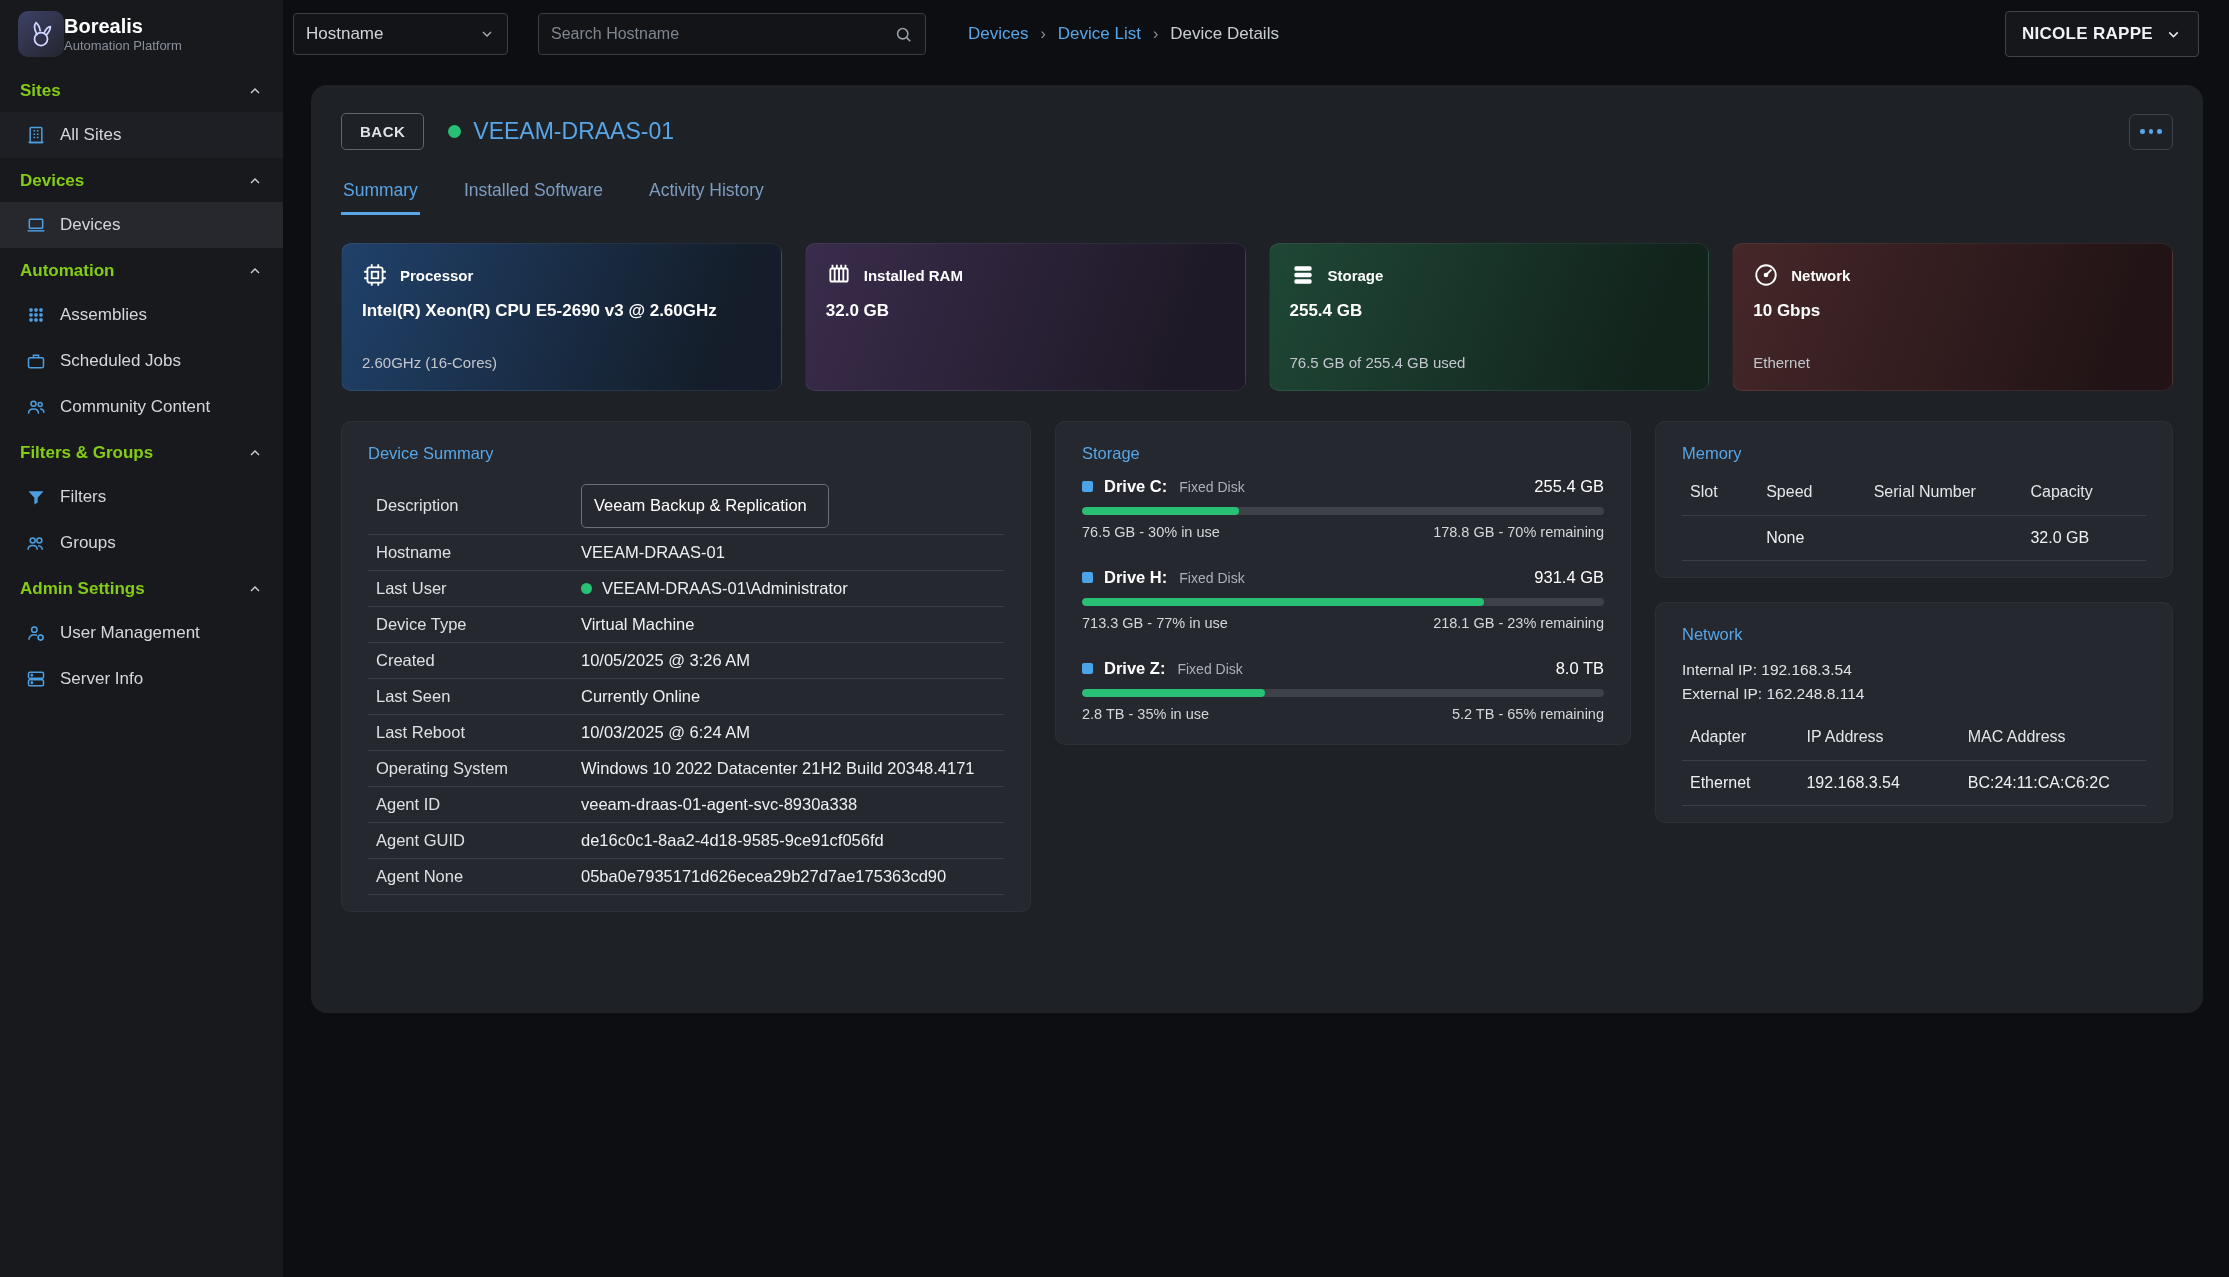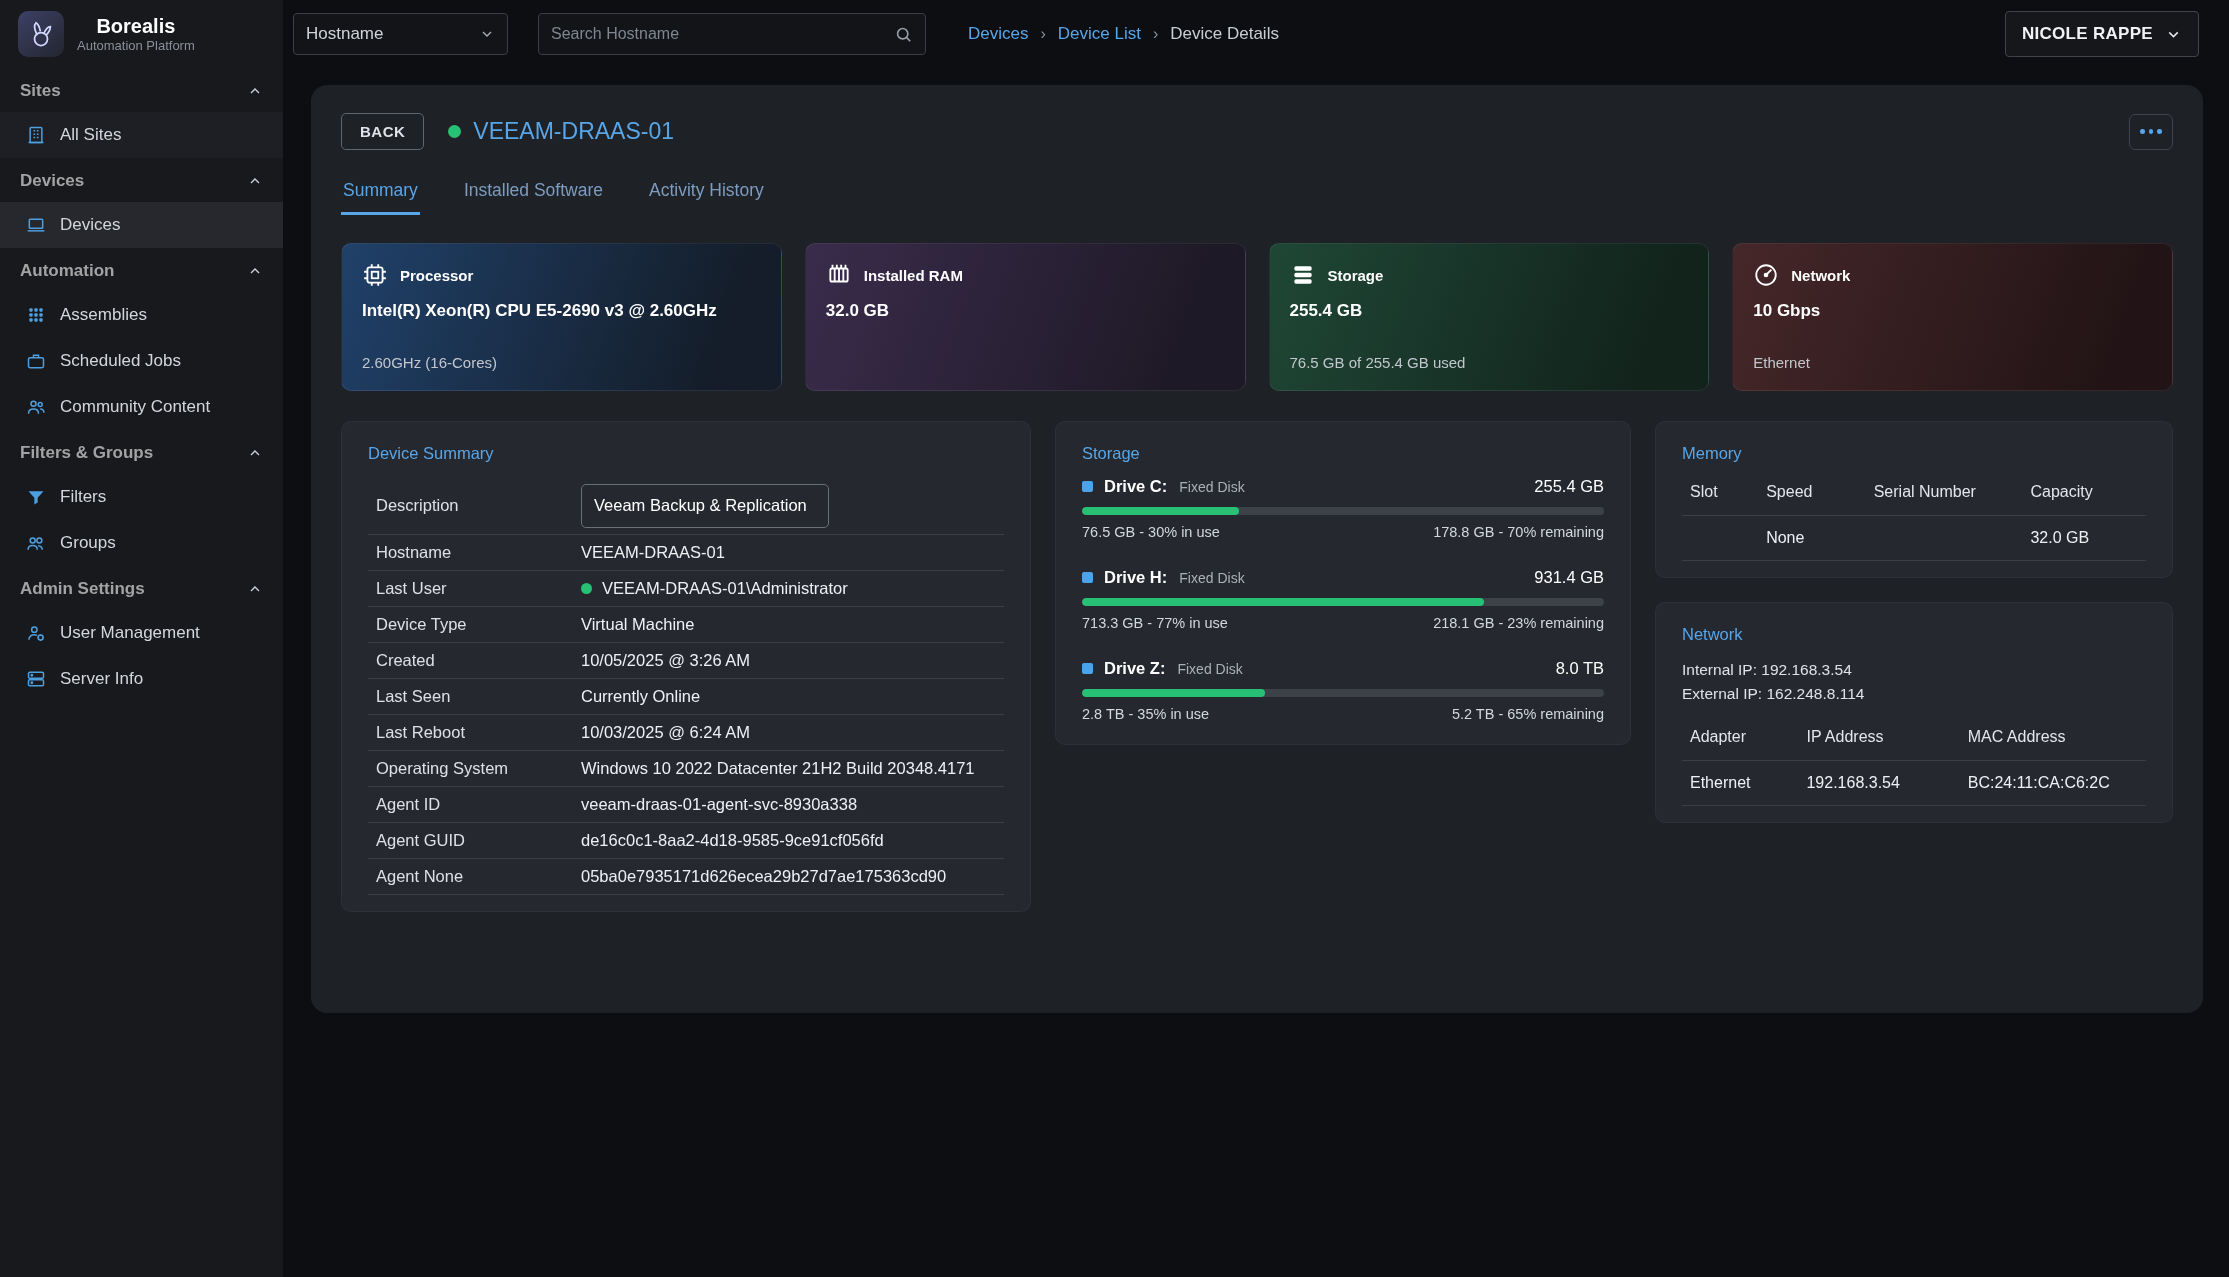--- a/index.html
+++ b/index.html
@@ -2,26 +2,26 @@
 <html><head>
 <meta charset="utf-8">
 <style>
   * { margin:0; padding:0; box-sizing:border-box; }
   html,body { width:2229px; height:1277px; background:#0c0e11; overflow:hidden;
     font-family:"Liberation Sans","DejaVu Sans",sans-serif; color:#e6e9ed; }
   .app { display:grid; grid-template-columns:283px 1fr; grid-template-rows:68px 1fr; width:100%; height:100%; }
 
   
   .sidebar { grid-row:1/3; grid-column:1; background:#17191d; display:flex; flex-direction:column; }
-  .brand { height:68px; display:flex; align-items:center; gap:13px; padding:16px 18px;text-align:center; }
+  .brand { height:68px; display:flex; align-items:center; padding:16px 18px; }
   .logo { width:46px; height:46px; border-radius:10px; background:linear-gradient(140deg,#3d4166,#23252e); display:flex; align-items:center; justify-content:center; flex:none; }
   .brand-name { font-size:20px; font-weight:bold; color:#ffffff; line-height:1.15; }
   .brand-sub { font-size:13px; color:#8a9099; }
   .sect-header { display:flex; align-items:center; justify-content:space-between; padding:13px 20px 11px 20px; cursor:pointer; }
-  .sect-title { color:#a3a3a3; font-weight:bold; font-size:17px; }
+  .sect-title { color:#84cc16; font-weight:bold; font-size:17px; }
   .side-item { display:flex; align-items:center; gap:14px; height:46px; padding:0 20px 0 26px; font-size:17px; color:#d3d7dc; cursor:pointer; }
   .side-item.faint { background:#1d1f24; }
   .side-item.active { background:#26282d; }
   .side-item svg { flex:none; }
 
   
   .topbar { grid-row:1; grid-column:2; display:flex; align-items:center; padding:0 30px 0 10px; background:#0c0e11; }
   .select { width:215px; height:42px; background:#121418; border:1px solid #3a3e45; border-radius:4px; display:flex; align-items:center; justify-content:space-between; padding:0 12px; font-size:17px; color:#d0d4da; cursor:pointer; }
   .searchbox { margin-left:30px; width:388px; height:42px; background:#121418; border:1px solid #3a3e45; border-radius:4px; display:flex; align-items:center; padding:0 12px; }
   .searchbox input { flex:1; background:transparent; border:none; outline:none; color:#3b82f6; font-size:16px; font-family:inherit; }

